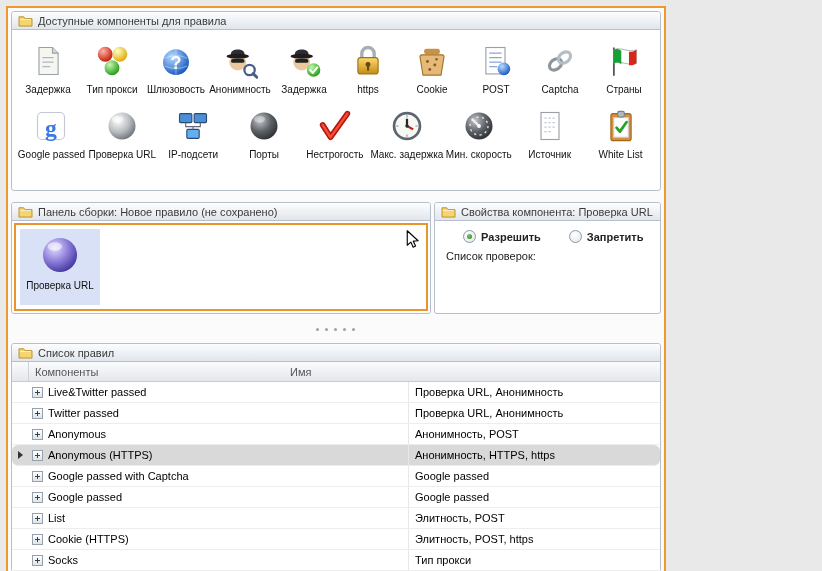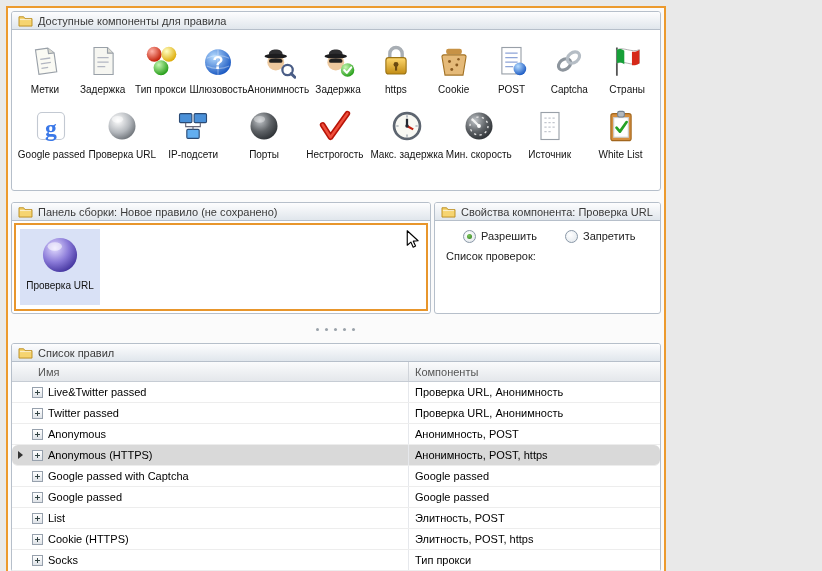--- a/index.html
+++ b/index.html
@@ -31,21 +31,21 @@
   .panel-assembly{width:420px;flex:0 0 420px;}
   .assembly-body{flex:1;padding:2px;}
   .assembly-drop{height:100%;border:2px solid #e8962c;background:#fff;padding:4px;display:flex;}
   .tile{width:80px;height:76px;background:#d9e1f6;text-align:center;padding-top:5px;}
   .tile-icon{width:42px;height:42px;display:inline-block;}
   .tile-label{font-size:10px;margin-top:2px;color:#111;}
 
   .panel-properties{flex:1;}
   .props-body{flex:1;padding:5px 8px 4px 10px;}
   .radio-row{display:flex;gap:28px;margin:4px 0 7px 18px;align-items:center;}
-  .radio-item{display:flex;align-items:flex-start;gap:5px;cursor:default;}
+  .radio-item{display:flex;align-items:flex-end;gap:5px;cursor:default;font-weight:bold;}
   .radio{width:13px;height:13px;border-radius:50%;border:1px solid #8a98a8;background:radial-gradient(circle at 40% 35%,#fff,#dfe5ea);position:relative;}
   .radio.checked::after{content:"";position:absolute;left:3px;top:3px;width:5px;height:5px;border-radius:50%;background:radial-gradient(circle at 40% 35%,#7cc65a,#2e7d1e);}
   .list-label{margin:0 0 3px 1px;color:#222;}
   .input-row{display:flex;align-items:center;gap:11px;}
   .checks-input{width:162px;height:27px;border:1px solid #8a9cb4;background:#fff;font:11px "Liberation Sans",sans-serif;padding:0 4px;outline:none;}
   .btn-delete{width:22px;height:22px;border-radius:50%;border:1px solid #8e1004;background:radial-gradient(circle at 35% 30%,#ff9a88,#e03018 55%,#b01004);position:relative;padding:0;cursor:pointer;flex:0 0 22px;}
   .btn-delete::after{content:"";position:absolute;left:4px;right:4px;top:8px;height:4px;border-radius:2px;background:#fff;}
   .hint{background:#f8f2ae;border:1px solid #e3d98e;color:#3c3c20;padding:3px 6px;width:176px;line-height:1.25;font-size:11px;}
 
   
@@ -267,23 +267,20 @@
 <div class="window">
 
   <section class="panel panel-components">
     <header class="panel-header">
       <svg class="hdr-icon">
           <use href="#sym-folder-icon"></use>
         </svg>
       <span>Доступные компоненты для правила</span>
     </header>
     <div class="comp-row">
-        <div class="comp-item"><svg class="comp-icon">
-            <use href="#sym-note-icon"></use>
-          </svg><div class="comp-label">Метки</div></div>
         <div class="comp-item"><svg class="comp-icon">
             <use href="#sym-delay-icon"></use>
           </svg><div class="comp-label">Задержка</div></div>
         <div class="comp-item"><svg class="comp-icon">
             <use href="#sym-traffic-icon"></use>
           </svg><div class="comp-label">Тип прокси</div></div>
         <div class="comp-item"><svg class="comp-icon">
             <use href="#sym-globe-question-icon"></use>
           </svg><div class="comp-label">Шлюзовость</div></div>
         <div class="comp-item"><svg class="comp-icon">
@@ -387,22 +384,22 @@
   <section class="panel panel-rules">
     <header class="panel-header">
       <svg class="hdr-icon">
           <use href="#sym-folder-icon"></use>
         </svg>
       <span>Список правил</span>
     </header>
     <div class="table">
       <div class="thead">
         <div class="gutter-h"></div>
+        <div class="th th-comp">Компоненты</div>
         <div class="th th-name">Имя</div>
-        <div class="th th-comp">Компоненты</div>
       </div>
       <div class="tbody">
           <div class="trow">
             <div class="gutter"></div>
             <div class="cell-name">
               <span class="expand"></span>
               <span>Live&amp;Twitter passed</span>
             </div>
             <div class="cell-comp">Проверка URL, Анонимность</div>
           </div>
@@ -423,21 +420,21 @@
             <div class="cell-comp">Анонимность, POST</div>
           </div>
           <div class="trow selected">
             <div class="gutter">
               <span class="row-arrow"></span>
             </div>
             <div class="cell-name">
               <span class="expand"></span>
               <span>Anonymous (HTTPS)</span>
             </div>
-            <div class="cell-comp">Анонимность, POST, https</div>
+            <div class="cell-comp">Анонимность, HTTPS, https</div>
           </div>
           <div class="trow">
             <div class="gutter"></div>
             <div class="cell-name">
               <span class="expand"></span>
               <span>Google passed with Captcha</span>
             </div>
             <div class="cell-comp">Google passed</div>
           </div>
           <div class="trow">

